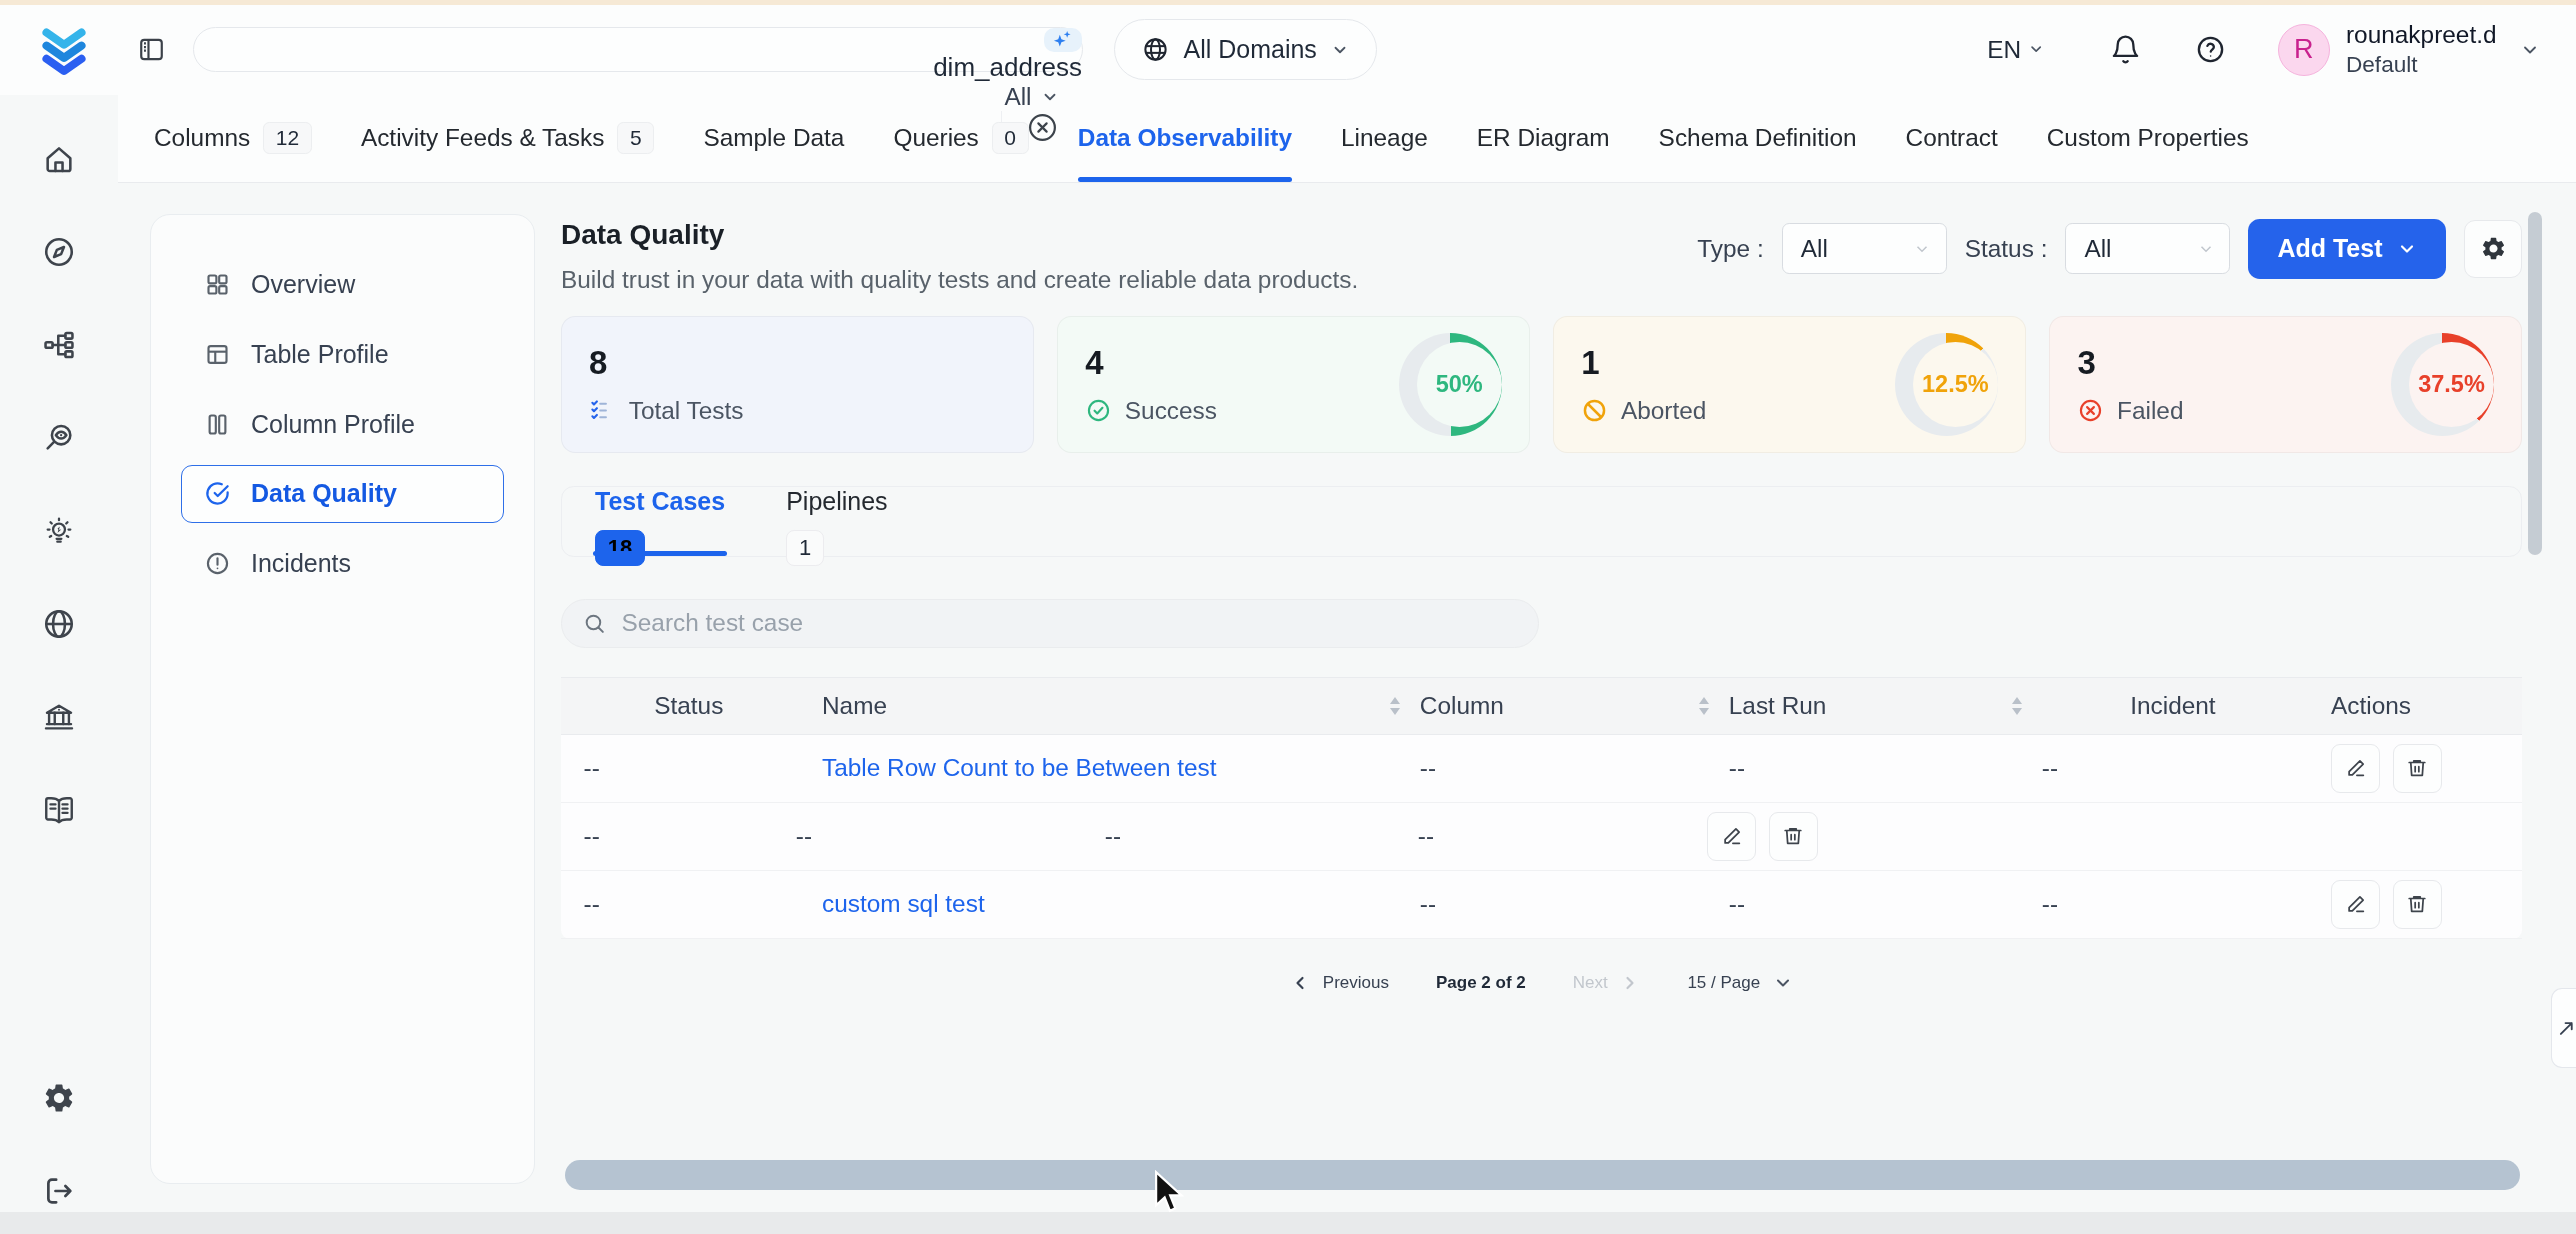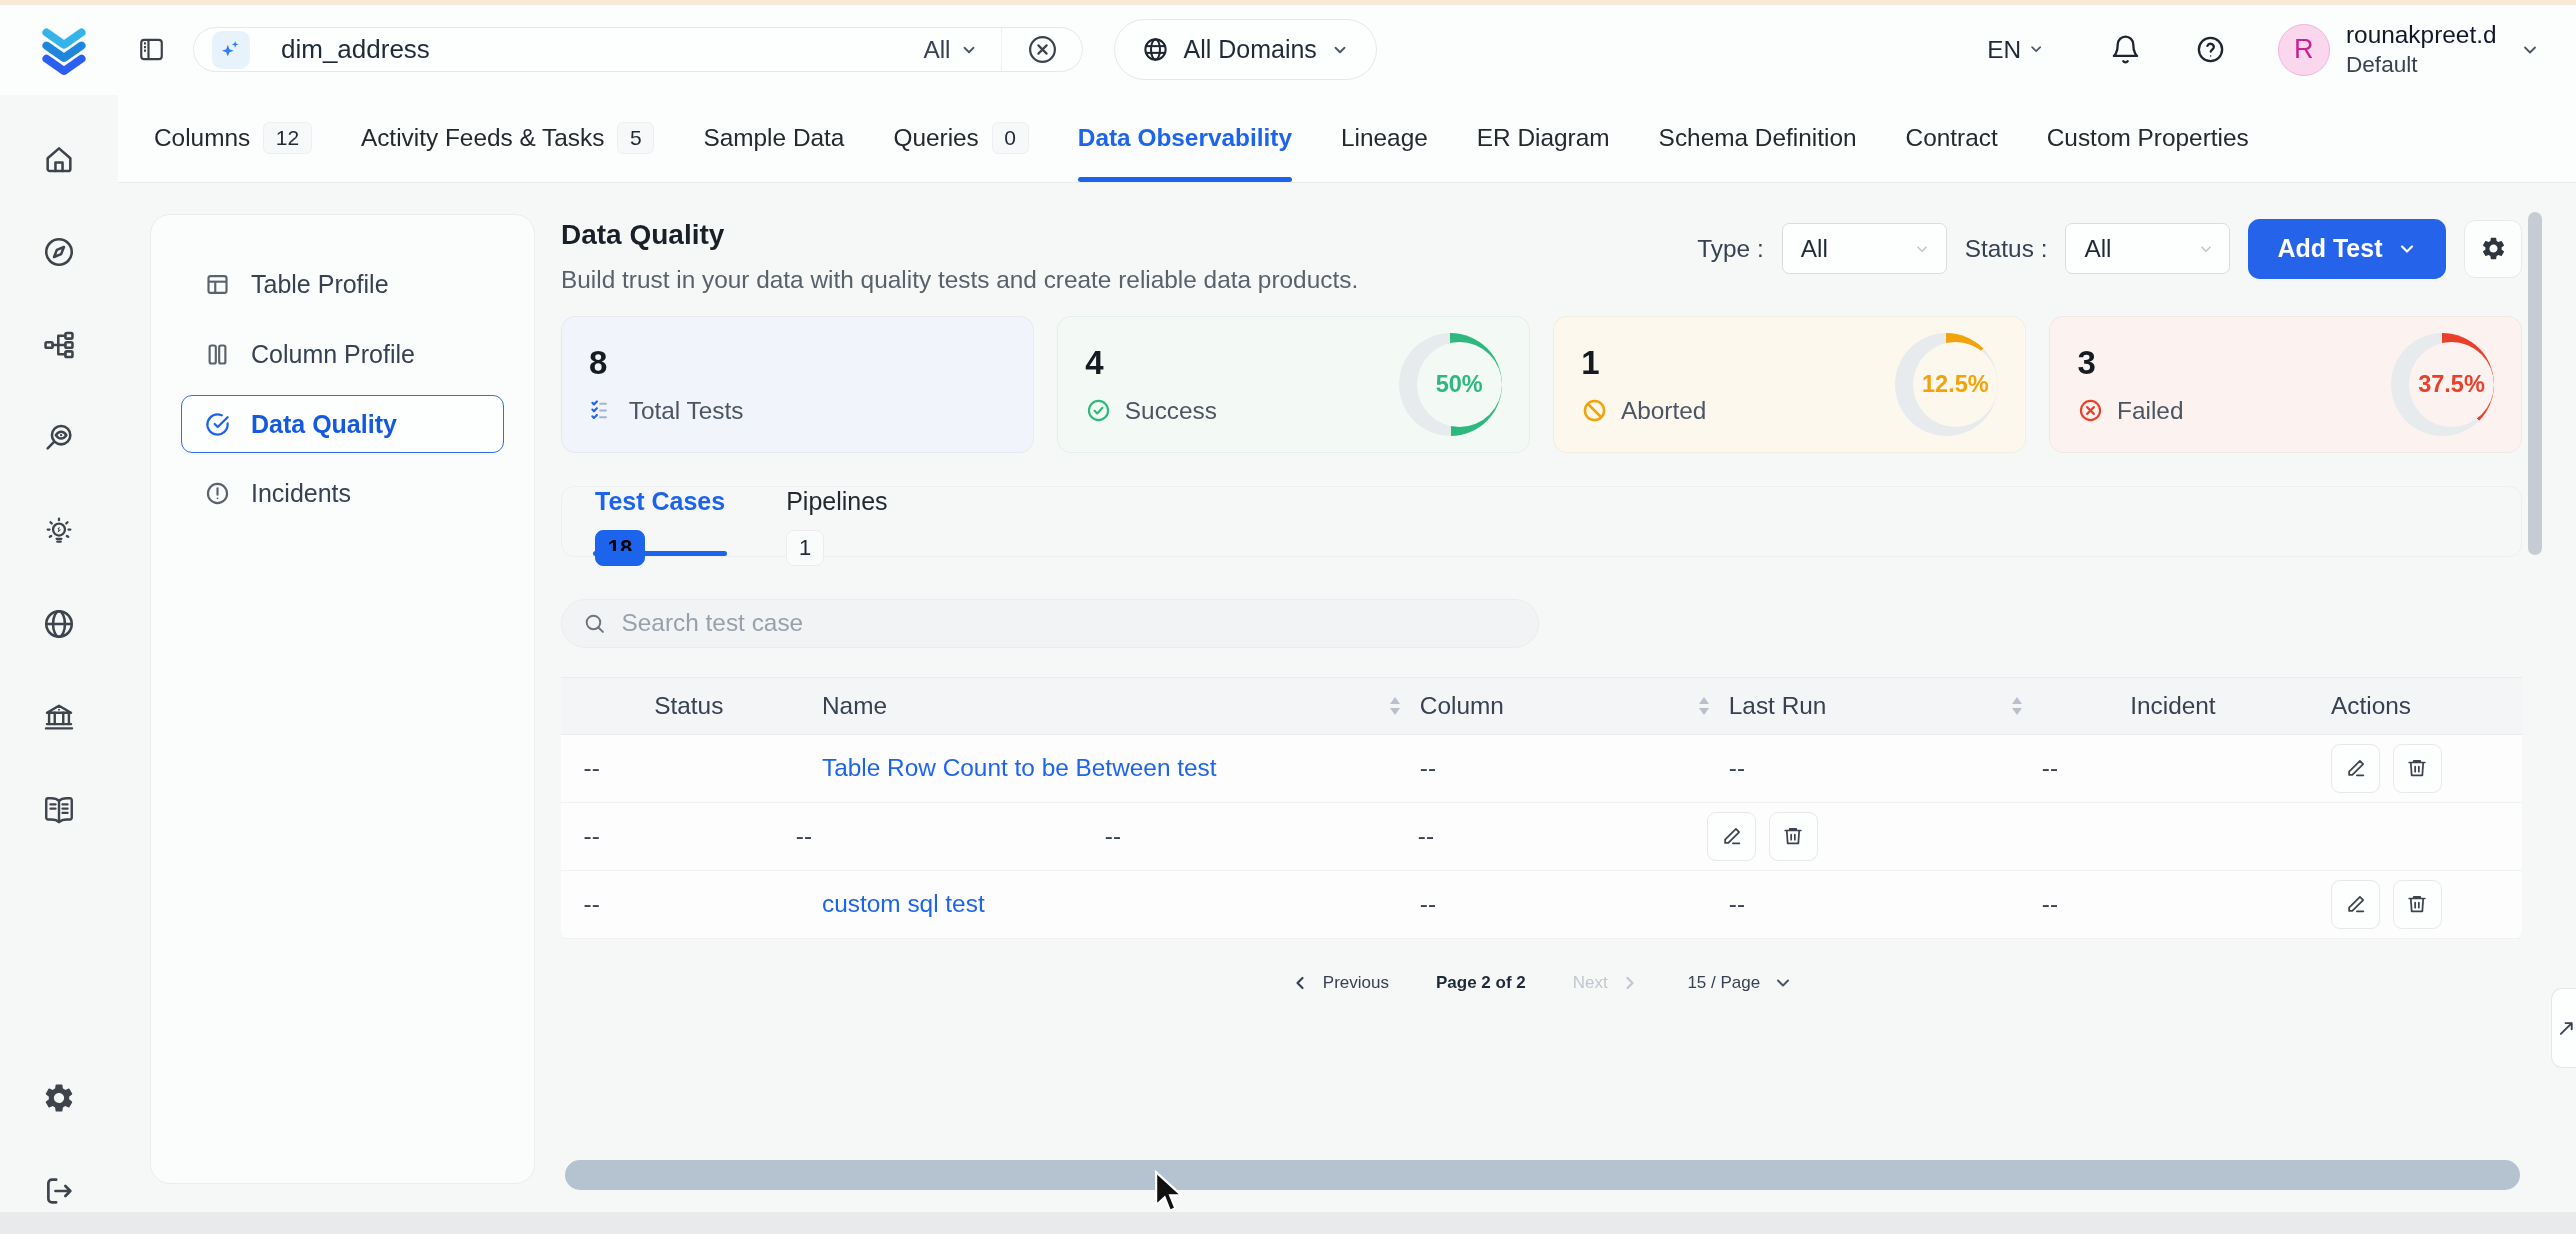--- a/index.html
+++ b/index.html
@@ -8,21 +8,21 @@
   svg { display:block; }
 
   
   .top-line { height:4.5px; width:100%; background:#f6e9d5; }
 
   
   .topbar { height:90px; background:#fcfdfd; display:flex; align-items:center; padding:0 36px; }
   .logo { width:56px; height:56px; flex:0 0 auto; }
   .toggle-btn { margin-left:45px; color:#3b4149; cursor:pointer; }
   .global-search { margin-left:27px; width:890px; height:45px; background:#fdfefe; border:0.9px solid #e5e8ec;
-    border-radius:31px; display:flex; align-items:center; padding:0 0 0 18px; }
+    border-radius:31px; display:flex; align-items:flex-end; padding:0 0 0 18px;flex-direction:column; }
   .spark-box { width:38px; height:38px; border-radius:10px; background:#e7f2fb; display:flex; align-items:center; justify-content:center; }
   .search-value { margin-left:31px; font-size:26px; color:#1f2937; flex:1; }
   .scope-wrap { display:flex; align-items:center; gap:9px; padding:0 23.5px; height:100%; color:#374151; font-size:24.4px; }
   .search-clear-zone { border-left:0.9px solid #eef0f3; height:100%; display:flex; align-items:center; padding:0 23.5px; color:#3c434b; }
   .domains-btn { margin-left:31px; height:61px; border:0.9px solid #e5e8ec; background:#fdfefe; border-radius:31px;
     display:flex; align-items:center; gap:14.5px; padding:0 27px; font-size:25px; font-weight:500; color:#1f2937; }
   .topbar-right { margin-left:auto; display:flex; align-items:center; }
   .lang { display:flex; align-items:center; gap:7.2px; font-size:24.4px; color:#1f2937; }
   .icon-btn { color:#1f2530; }
   .bell { margin-left:65px; }
@@ -331,20 +331,31 @@
     <svg width="34" height="34" viewBox="0 0 24 24" fill="none" stroke="currentColor" stroke-width="1.9" stroke-linecap="round" stroke-linejoin="round">
       <path d="M10 4H7a2.5 2.5 0 0 0-2.5 2.5v11A2.5 2.5 0 0 0 7 20h3"></path>
         <path d="M9.5 12h10.5M16.5 8.5l3.5 3.5-3.5 3.5"></path>
     </svg>
   </span>
 </div>
 
 <div class="main-row">
 
   <div class="panel">
+    <div class="pitem">
+      <span class="picon">
+        <svg width="27" height="27" viewBox="0 0 24 24" fill="none" stroke="currentColor" stroke-width="1.9">
+          <rect x="4" y="4" width="7" height="7" rx="1.4"></rect>
+            <rect x="13.5" y="4" width="6.5" height="7" rx="1.4"></rect>
+            <rect x="4" y="13.5" width="7" height="6.5" rx="1.4"></rect>
+            <rect x="13.5" y="13.5" width="6.5" height="6.5" rx="1.4"></rect>
+        </svg>
+      </span>
+      <span>Overview</span>
+    </div>
     <div class="pitem">
       <span class="picon">
         <svg width="27" height="27" viewBox="0 0 24 24" fill="none" stroke="currentColor" stroke-width="1.9">
           <rect x="4" y="4.5" width="16" height="15" rx="2"></rect>
             <line x1="4" y1="9.5" x2="20" y2="9.5"></line>
             <line x1="10" y1="9.5" x2="10" y2="19.5"></line>
         </svg>
       </span>
       <span>Table Profile</span>
     </div>

